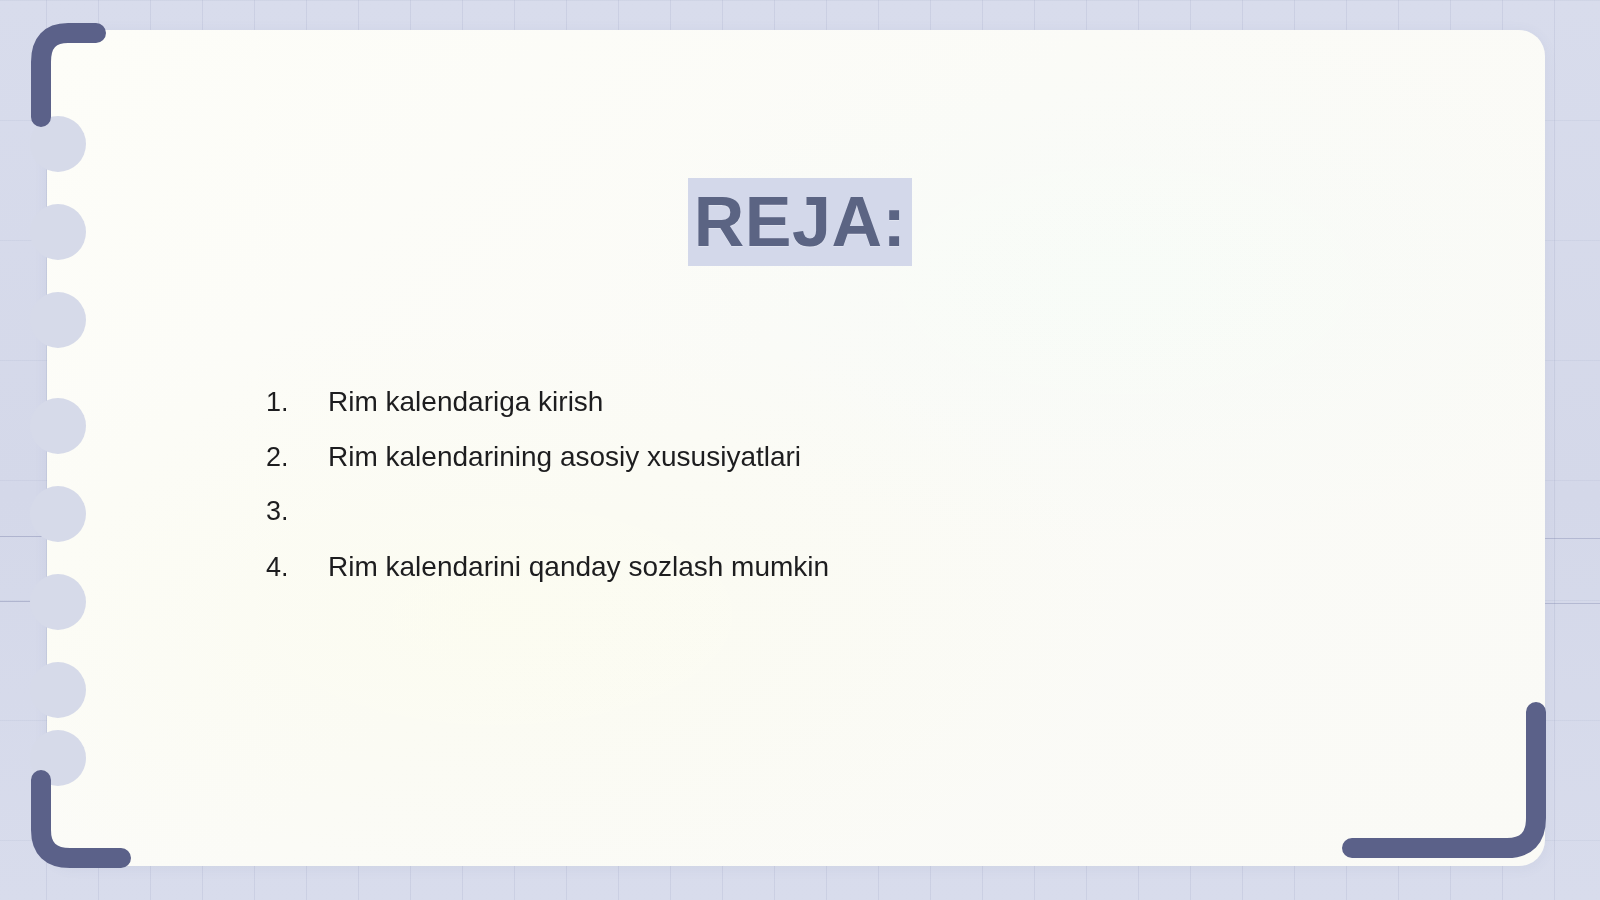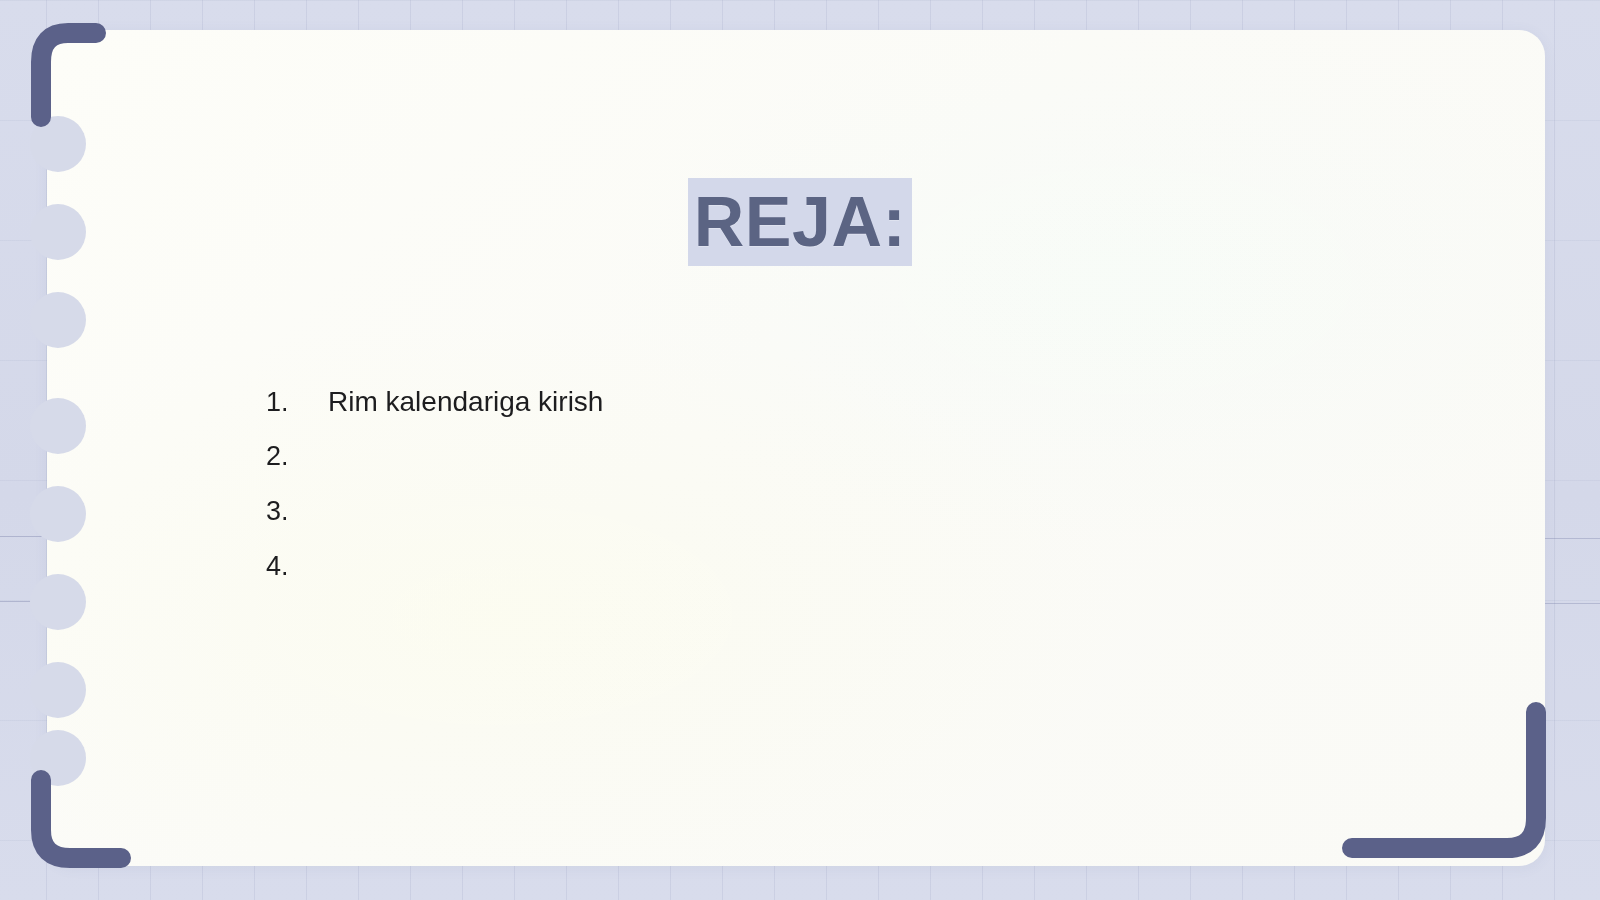--- a/index.html
+++ b/index.html
@@ -186,22 +186,24 @@
     <span class="title">REJA:</span>
   </div>
 
   <div class="plan-list">
     <div class="plan-item">
       <span class="plan-num">1.</span>
       <span class="plan-text">Rim kalendariga kirish</span>
     </div>
     <div class="plan-item">
       <span class="plan-num">2.</span>
+      <span class="plan-text">Rim kalendarining asosiy xususiyatlari</span>
     </div>
     <div class="plan-item">
       <span class="plan-num">3.</span>
     </div>
     <div class="plan-item">
       <span class="plan-num">4.</span>
+      <span class="plan-text">Rim kalendarini qanday sozlash mumkin</span>
     </div>
   </div>
 
 </div>
 
 </body></html>

